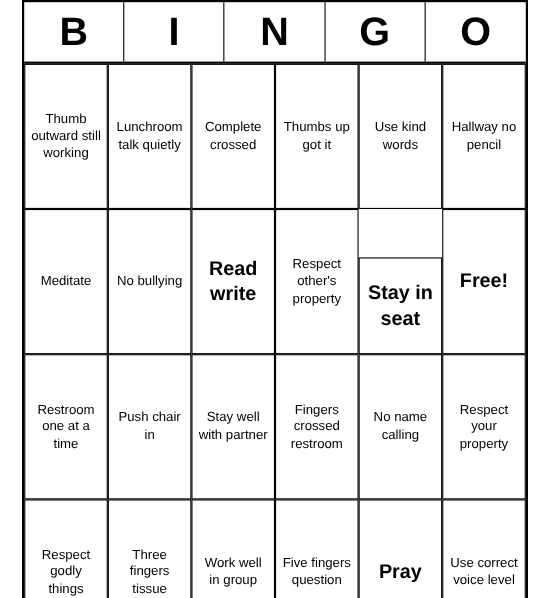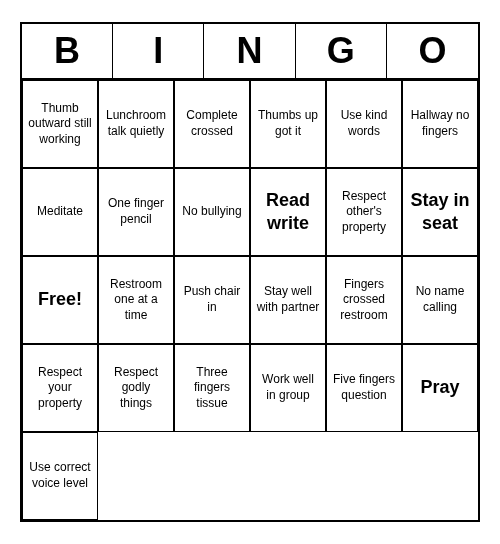--- a/index.html
+++ b/index.html
@@ -52,42 +52,42 @@
       font-size: 18px;
       font-weight: bold;
     }
     .bingo-cell.large-text {
       font-size: 18px;
       font-weight: bold;
     }
     .bingo-cell.medium-large {
       font-size: 18px;
       font-weight: bold;
+      margin-top: 44px;
     }
   </style>
 </head>
 <body>
 
 <div class="bingo-card">
   <div class="bingo-header">
   <div class="bingo-header-cell">B</div>
       <div class="bingo-header-cell">I</div>
       <div class="bingo-header-cell">N</div>
       <div class="bingo-header-cell">G</div>
       <div class="bingo-header-cell">O</div>
     </div>
   <div class="bingo-grid">
   <div class="bingo-cell">Thumb outward still working</div>
       <div class="bingo-cell">Lunchroom talk quietly</div>
       <div class="bingo-cell">Complete crossed</div>
       <div class="bingo-cell">Thumbs up got it</div>
       <div class="bingo-cell">Use kind words</div>
-      <div class="bingo-cell">Hallway no fingers</div>
+      <div class="bingo-cell">Hallway no pencil</div>
       <div class="bingo-cell">Meditate</div>
-      <div class="bingo-cell">One finger pencil</div>
       <div class="bingo-cell">No bullying</div>
       <div class="bingo-cell large-text">Read write</div>
       <div class="bingo-cell">Respect other's property</div>
       <div class="bingo-cell medium-large">Stay in seat</div>
       <div class="bingo-cell free">Free!</div>
       <div class="bingo-cell">Restroom one at a time</div>
       <div class="bingo-cell">Push chair in</div>
       <div class="bingo-cell">Stay well with partner</div>
       <div class="bingo-cell">Fingers crossed restroom</div>
       <div class="bingo-cell">No name calling</div>

